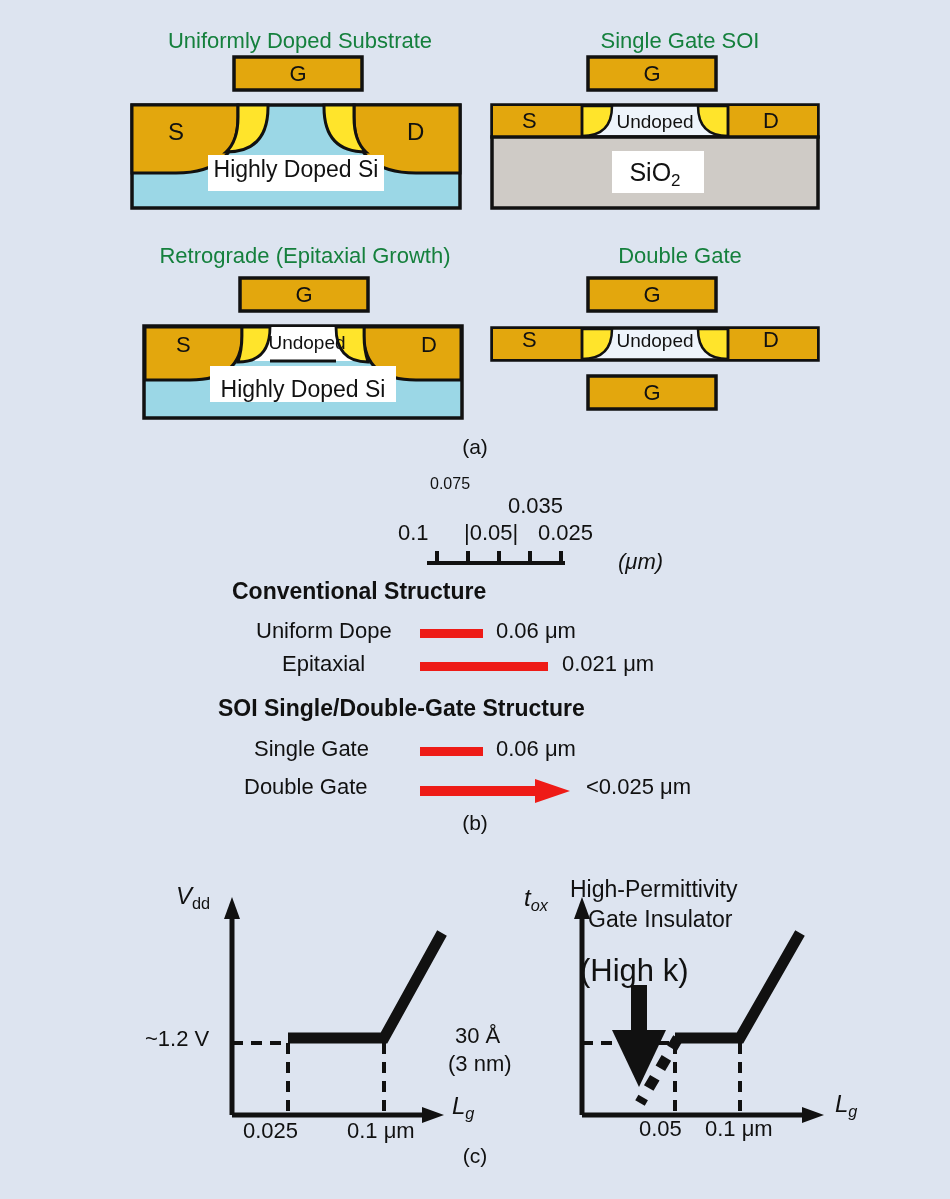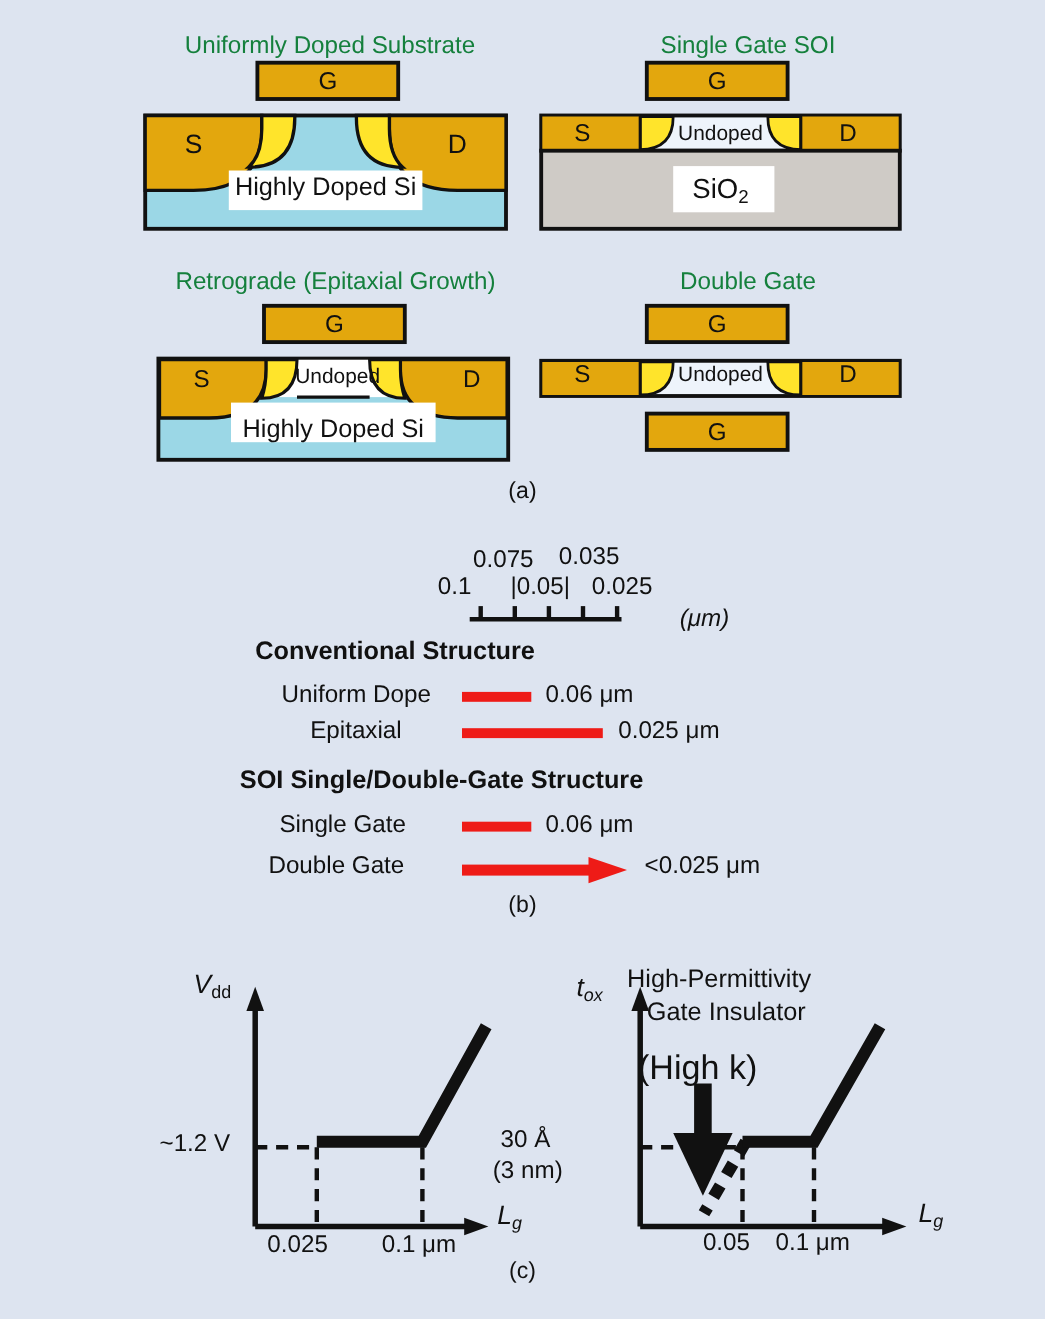--- a/index.html
+++ b/index.html
@@ -117,21 +117,21 @@
     <rect x="98" y="100" width="128" height="33" fill="#e3a70d" stroke="#111" stroke-width="3.5"></rect>
     <text x="162" y="124" font-size="22" text-anchor="middle" font-family="Liberation Sans, sans-serif" fill="#111">G</text>
   </svg>
 </div>
 <div class="abs txt" style="left:490px;top:331px;width:330px;text-align:center;font-size:19px;">Undoped</div>
 <div class="abs txt" style="left:522px;top:329px;font-size:22px;">S</div>
 <div class="abs txt" style="left:763px;top:329px;font-size:22px;">D</div>
 
 <div class="abs txt" style="left:0;top:436px;width:950px;text-align:center;font-size:21px;">(a)</div>
 
-<div class="abs txt nowrap" style="left:430px;top:497px;font-size:22px;">0.075</div>
+<div class="abs txt nowrap" style="left:430px;top:476px;font-size:16px;">0.075</div>
 <div class="abs txt nowrap" style="left:508px;top:495px;font-size:22px;">0.035</div>
 
 <div class="abs txt nowrap" style="left:398px;top:522px;font-size:22px;">0.1</div>
 <div class="abs txt nowrap" style="left:464px;top:522px;font-size:22px;">|0.05|</div>
 <div class="abs txt nowrap" style="left:538px;top:522px;font-size:22px;">0.025</div>
 
 <div class="abs" style="left:425px;top:546px;">
   <svg width="145" height="22" viewBox="0 0 145 22">
     <line x1="2" y1="17" x2="140" y2="17" stroke="#111" stroke-width="4"></line>
     <line x1="12" y1="5" x2="12" y2="17" stroke="#111" stroke-width="4"></line>
@@ -154,21 +154,21 @@
 <div class="abs txt nowrap" style="left:496px;top:620px;font-size:22px;">
   <span style="font-style:normal;">0.06 μm</span>
 </div>
 
 <div class="abs txt nowrap" style="left:282px;top:653px;font-size:22px;">Epitaxial</div>
 <div class="abs" style="left:420px;top:659px;">
   <svg width="135" height="14" viewBox="0 0 135 14">
       <rect x="0" y="3" width="128" height="9" fill="#ee1b17"></rect>
     </svg>
 </div>
-<div class="abs txt nowrap" style="left:562px;top:653px;font-size:22px;">0.025 μm</div>
+<div class="abs txt nowrap" style="left:562px;top:653px;font-size:22px;">0.021 μm</div>
 
 <div class="abs txt bold nowrap" style="left:218px;top:697px;font-size:23px;">SOI Single/Double-Gate Structure</div>
 
 <div class="abs txt nowrap" style="left:254px;top:738px;font-size:22px;">Single Gate</div>
 <div class="abs" style="left:420px;top:744px;">
   <svg width="70" height="14" viewBox="0 0 70 14">
       <rect x="0" y="3" width="63" height="9" fill="#ee1b17"></rect>
     </svg>
 </div>
 <div class="abs txt nowrap" style="left:496px;top:738px;font-size:22px;">0.06 μm</div>

